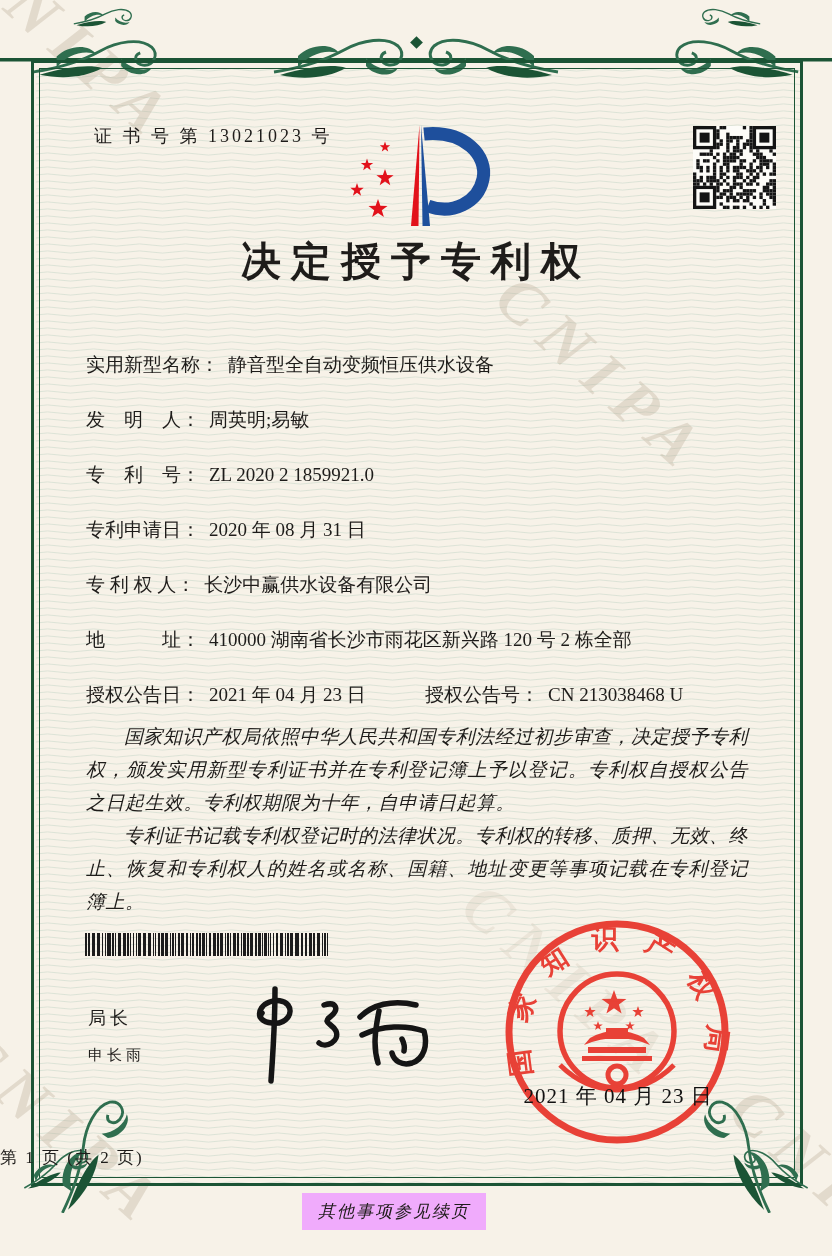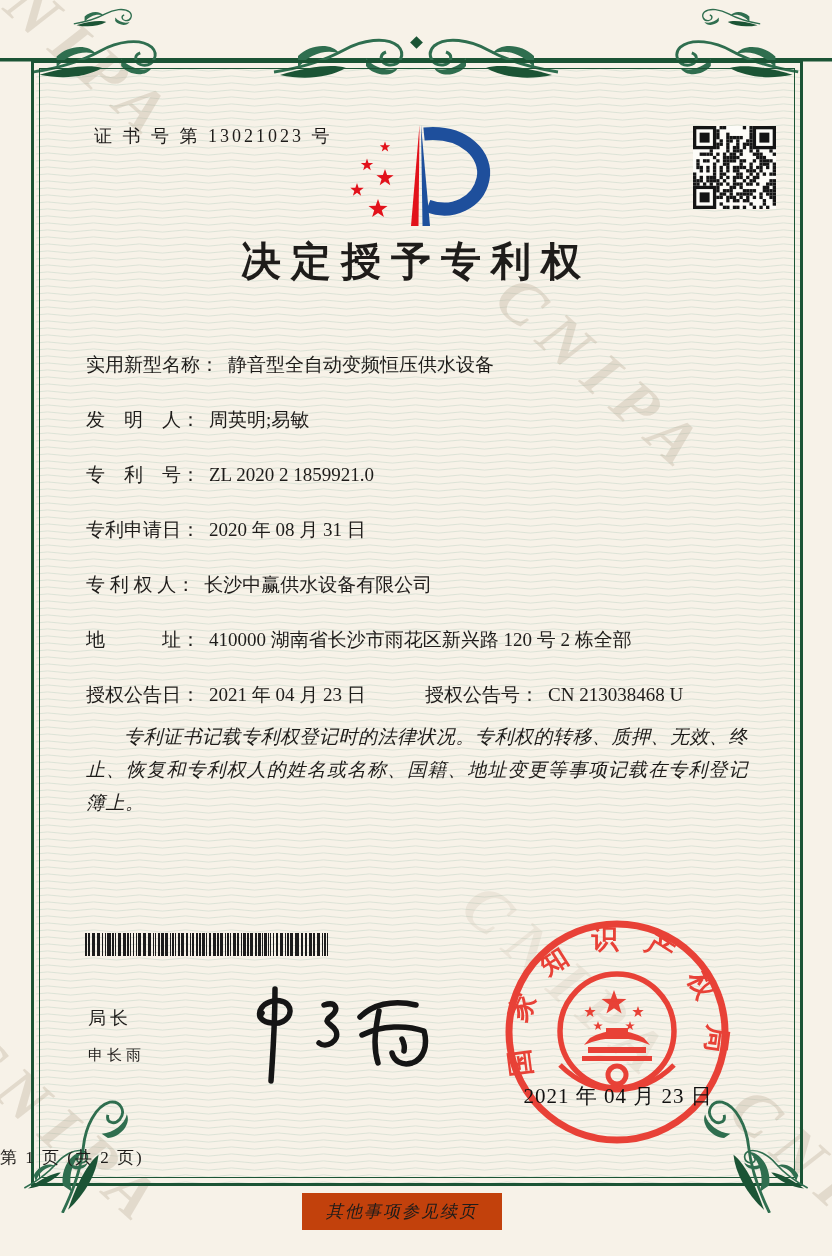--- a/index.html
+++ b/index.html
@@ -48,21 +48,21 @@
          letter-spacing:.5px;text-align:justify;}
   .paras p{text-indent:2em;}
   #barcode-svg{left:85px;top:933px;z-index:3;}
   .signer-role{left:88px;top:1006px;font-size:18px;letter-spacing:4px;z-index:3;}
   .signer-name{left:88px;top:1046px;font-size:15px;letter-spacing:4px;z-index:3;}
   #sig-svg{left:212px;top:983px;z-index:3;}
   #seal-svg{left:502px;top:917px;z-index:4;opacity:.94;}
   .seal-date{left:512px;top:1082px;width:212px;text-align:center;font-size:21px;
              letter-spacing:1px;color:#111;z-index:5;}
   .page-info{left:0;top:1146px;width:676px;font-size:17px;z-index:3;letter-spacing:2px;}
-  .note-box{left:302px;top:1193px;width:200px;height:37px;background:#c2410c;z-index:3;
+  .note-box{left:302px;top:1193px;width:184px;height:37px;background:#f0abfc;z-index:3;
             display:flex;align-items:center;justify-content:center;}
   .note-box span{font-size:17px;letter-spacing:2px;}
 </style>
 </head>
 <body>
 
 <svg id="waves-svg" class="abs" width="764" height="1118">
     <path d="M0,4 Q 11.5,1.7999999999999998 23,4 Q 34.5,6.2 46,4 Q 57.5,1.7999999999999998 69,4 Q 80.5,6.2 92,4 Q 103.5,1.7999999999999998 115,4 Q 126.5,6.2 138,4 Q 149.5,1.7999999999999998 161,4 Q 172.5,6.2 184,4 Q 195.5,1.7999999999999998 207,4 Q 218.5,6.2 230,4 Q 241.5,1.7999999999999998 253,4 Q 264.5,6.2 276,4 Q 287.5,1.7999999999999998 299,4 Q 310.5,6.2 322,4 Q 333.5,1.7999999999999998 345,4 Q 356.5,6.2 368,4 Q 379.5,1.7999999999999998 391,4 Q 402.5,6.2 414,4 Q 425.5,1.7999999999999998 437,4 Q 448.5,6.2 460,4 Q 471.5,1.7999999999999998 483,4 Q 494.5,6.2 506,4 Q 517.5,1.7999999999999998 529,4 Q 540.5,6.2 552,4 Q 563.5,1.7999999999999998 575,4 Q 586.5,6.2 598,4 Q 609.5,1.7999999999999998 621,4 Q 632.5,6.2 644,4 Q 655.5,1.7999999999999998 667,4 Q 678.5,6.2 690,4 Q 701.5,1.7999999999999998 713,4 Q 724.5,6.2 736,4 Q 747.5,1.7999999999999998 759,4 Q 770.5,6.2 782,4" fill="none" stroke="#b9cfc0" stroke-width="0.8"></path>
     <path d="M0,11 Q 11.5,8.8 23,11 Q 34.5,13.2 46,11 Q 57.5,8.8 69,11 Q 80.5,13.2 92,11 Q 103.5,8.8 115,11 Q 126.5,13.2 138,11 Q 149.5,8.8 161,11 Q 172.5,13.2 184,11 Q 195.5,8.8 207,11 Q 218.5,13.2 230,11 Q 241.5,8.8 253,11 Q 264.5,13.2 276,11 Q 287.5,8.8 299,11 Q 310.5,13.2 322,11 Q 333.5,8.8 345,11 Q 356.5,13.2 368,11 Q 379.5,8.8 391,11 Q 402.5,13.2 414,11 Q 425.5,8.8 437,11 Q 448.5,13.2 460,11 Q 471.5,8.8 483,11 Q 494.5,13.2 506,11 Q 517.5,8.8 529,11 Q 540.5,13.2 552,11 Q 563.5,8.8 575,11 Q 586.5,13.2 598,11 Q 609.5,8.8 621,11 Q 632.5,13.2 644,11 Q 655.5,8.8 667,11 Q 678.5,13.2 690,11 Q 701.5,8.8 713,11 Q 724.5,13.2 736,11 Q 747.5,8.8 759,11 Q 770.5,13.2 782,11" fill="none" stroke="#b9cfc0" stroke-width="0.8"></path>
     <path d="M0,18 Q 11.5,15.8 23,18 Q 34.5,20.2 46,18 Q 57.5,15.8 69,18 Q 80.5,20.2 92,18 Q 103.5,15.8 115,18 Q 126.5,20.2 138,18 Q 149.5,15.8 161,18 Q 172.5,20.2 184,18 Q 195.5,15.8 207,18 Q 218.5,20.2 230,18 Q 241.5,15.8 253,18 Q 264.5,20.2 276,18 Q 287.5,15.8 299,18 Q 310.5,20.2 322,18 Q 333.5,15.8 345,18 Q 356.5,20.2 368,18 Q 379.5,15.8 391,18 Q 402.5,20.2 414,18 Q 425.5,15.8 437,18 Q 448.5,20.2 460,18 Q 471.5,15.8 483,18 Q 494.5,20.2 506,18 Q 517.5,15.8 529,18 Q 540.5,20.2 552,18 Q 563.5,15.8 575,18 Q 586.5,20.2 598,18 Q 609.5,15.8 621,18 Q 632.5,20.2 644,18 Q 655.5,15.8 667,18 Q 678.5,20.2 690,18 Q 701.5,15.8 713,18 Q 724.5,20.2 736,18 Q 747.5,15.8 759,18 Q 770.5,20.2 782,18" fill="none" stroke="#b9cfc0" stroke-width="0.8"></path>
@@ -545,20 +545,21 @@
   <span class="lbl">地　　　址：</span><span class="val">410000  湖南省长沙市雨花区新兴路 120 号 2 栋全部</span>
 </div>
 <div class="abs row r6 song">
   <span class="lbl">授权公告日：</span><span class="val">2021 年 04 月 23 日</span>
   <span class="pair2">
     <span class="lbl">授权公告号：</span><span class="val">CN 213038468 U</span>
   </span>
 </div>
 
 <div class="abs paras kai">
+  <p>国家知识产权局依照中华人民共和国专利法经过初步审查，决定授予专利权，颁发实用新型专利证书并在专利登记簿上予以登记。专利权自授权公告之日起生效。专利权期限为十年，自申请日起算。</p>
   <p>专利证书记载专利权登记时的法律状况。专利权的转移、质押、无效、终止、恢复和专利权人的姓名或名称、国籍、地址变更等事项记载在专利登记簿上。</p>
 </div>
 
 <svg id="barcode-svg" class="abs" width="246" height="23">
     <rect x="0" y="0" width="2" height="23" fill="#1c1c1c"></rect>
     <rect x="3" y="0" width="2" height="23" fill="#1c1c1c"></rect>
     <rect x="7" y="0" width="3" height="23" fill="#1c1c1c"></rect>
     <rect x="12" y="0" width="3" height="23" fill="#1c1c1c"></rect>
     <rect x="17" y="0" width="1" height="23" fill="#1c1c1c"></rect>
     <rect x="20" y="0" width="1" height="23" fill="#1c1c1c"></rect>

